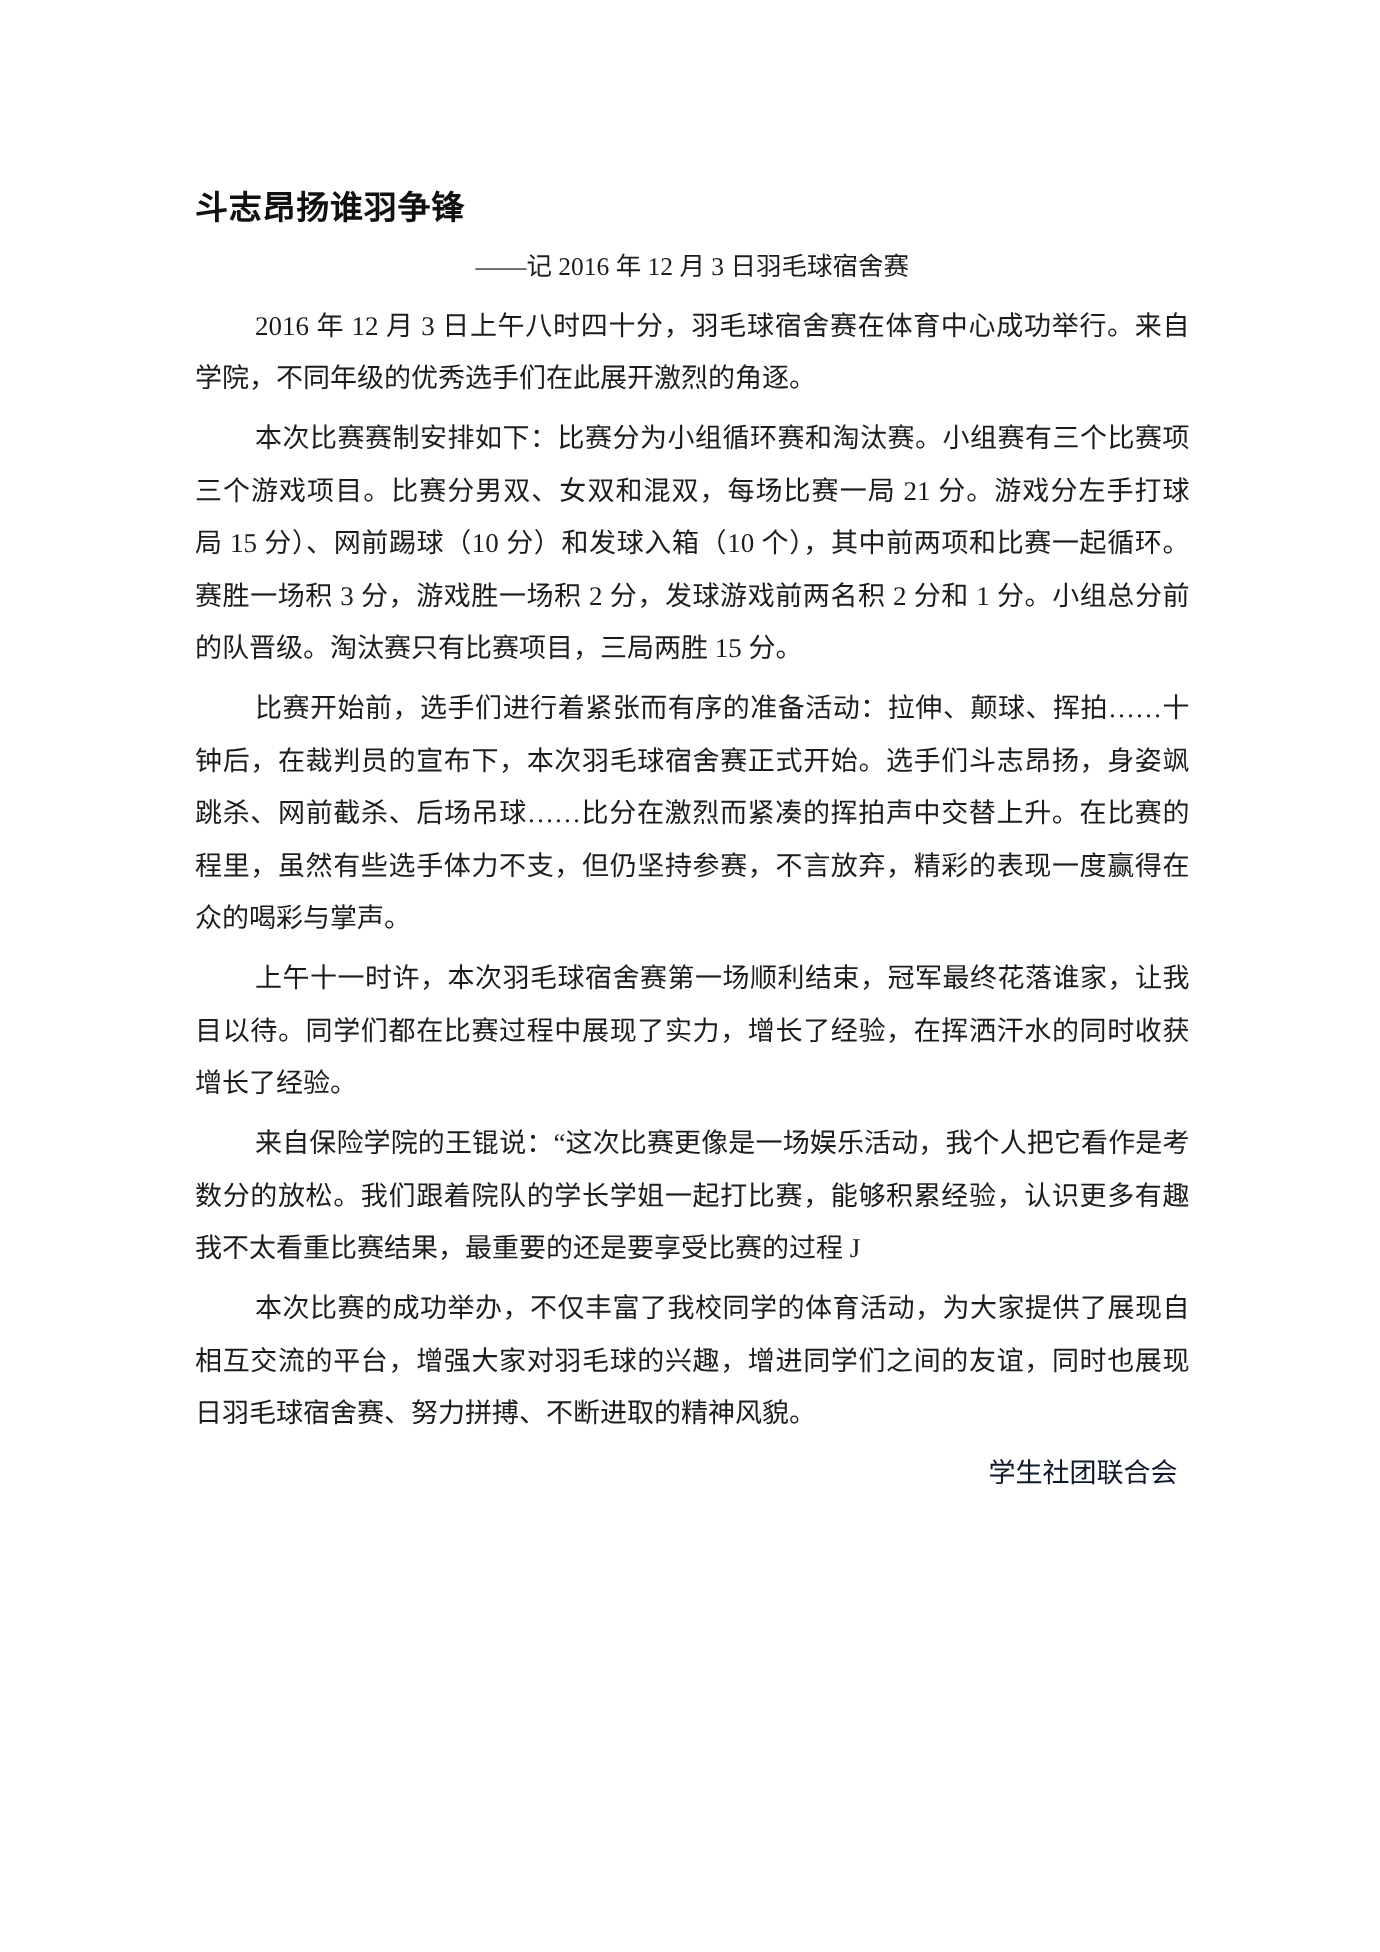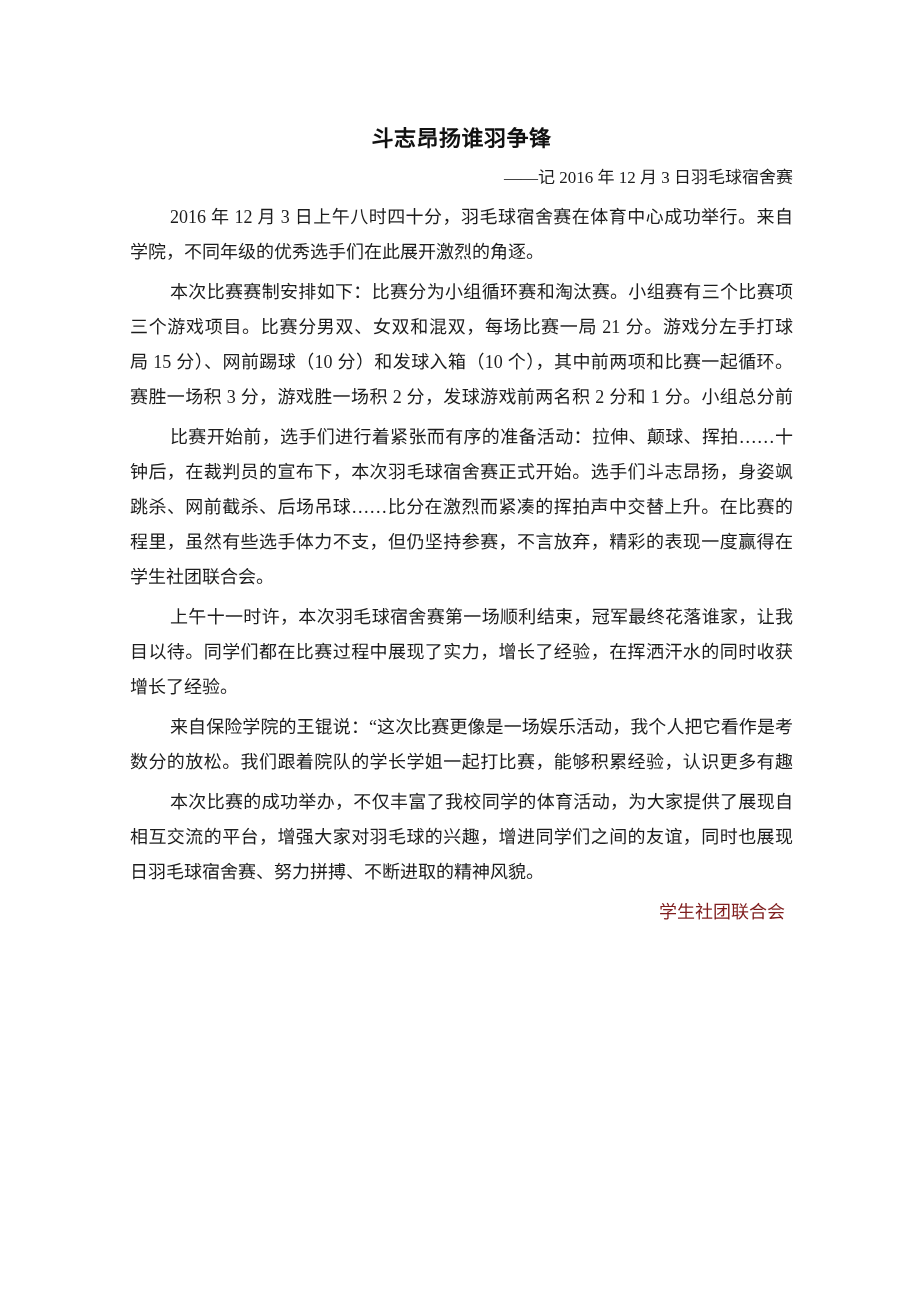--- a/index.html
+++ b/index.html
@@ -21,29 +21,28 @@
     top: 124px;
     width: 663px;
   }
   .title {
     margin: 0;
     font-family: "Liberation Sans", "DejaVu Sans", sans-serif;
     font-weight: bold;
     font-size: 22px;
     line-height: 30px;
     letter-spacing: 0.5px;
-    text-align: center;
     color: #111111;
   }
   .subtitle {
     margin: 12px 0 0 0;
     font-family: "Liberation Serif", "DejaVu Serif", serif;
     font-size: 17px;
     line-height: 24px;
-    text-align: right;
+    text-align: center;
     color: #1c1c1c;
   }
   .body-text {
     margin-top: 10px;
     font-family: "Liberation Serif", "DejaVu Serif", serif;
     font-size: 18px;
     color: #1c1c1c;
   }
   .para {
     margin: 0 0 5px 0;
@@ -62,21 +61,21 @@
   .line.para-last {
     text-align-last: left;
   }
   .sig {
     font-family: "Liberation Serif", "DejaVu Serif", serif;
     font-size: 18px;
     height: 35px;
     line-height: 35px;
     text-align: right;
     padding-right: 8px;
-    color: #7f1d1d;
+    color: #0f172a;
   }
   .sig-block {
     margin-top: 0;
   }
 </style>
 </head>
 <body>
 
 <div class="page">
   <div class="doc">
@@ -85,36 +84,38 @@
     <div class="body-text">
         <div class="para">
           <div class="line para-first">2016 年 12 月 3 日上午八时四十分，羽毛球宿舍赛在体育中心成功举行。来自不同</div>
           <div class="line para-last">学院，不同年级的优秀选手们在此展开激烈的角逐。</div>
         </div>
         <div class="para">
           <div class="line para-first">本次比赛赛制安排如下：比赛分为小组循环赛和淘汰赛。小组赛有三个比赛项目和</div>
           <div class="line">三个游戏项目。比赛分男双、女双和混双，每场比赛一局 21 分。游戏分左手打球（一</div>
           <div class="line">局 15 分）、网前踢球（10 分）和发球入箱（10 个），其中前两项和比赛一起循环。比</div>
           <div class="line">赛胜一场积 3 分，游戏胜一场积 2 分，发球游戏前两名积 2 分和 1 分。小组总分前两名</div>
+          <div class="line para-last">的队晋级。淘汰赛只有比赛项目，三局两胜 15 分。</div>
         </div>
         <div class="para">
           <div class="line para-first">比赛开始前，选手们进行着紧张而有序的准备活动：拉伸、颠球、挥拍……十几分</div>
           <div class="line">钟后，在裁判员的宣布下，本次羽毛球宿舍赛正式开始。选手们斗志昂扬，身姿飒爽：</div>
           <div class="line">跳杀、网前截杀、后场吊球……比分在激烈而紧凑的挥拍声中交替上升。在比赛的后半</div>
           <div class="line">程里，虽然有些选手体力不支，但仍坚持参赛，不言放弃，精彩的表现一度赢得在场观</div>
-          <div class="line para-last">学生社团联合会。</div>
+          <div class="line para-last">众的喝彩与掌声。</div>
         </div>
         <div class="para">
           <div class="line para-first">上午十一时许，本次羽毛球宿舍赛第一场顺利结束，冠军最终花落谁家，让我们拭</div>
           <div class="line">目以待。同学们都在比赛过程中展现了实力，增长了经验，在挥洒汗水的同时收获了最</div>
           <div class="line para-last">增长了经验。</div>
         </div>
         <div class="para">
           <div class="line para-first">来自保险学院的王锟说：“这次比赛更像是一场娱乐活动，我个人把它看作是考完</div>
           <div class="line">数分的放松。我们跟着院队的学长学姐一起打比赛，能够积累经验，认识更多有趣的人。</div>
+          <div class="line para-last">我不太看重比赛结果，最重要的还是要享受比赛的过程 J</div>
         </div>
         <div class="para">
           <div class="line para-first">本次比赛的成功举办，不仅丰富了我校同学的体育活动，为大家提供了展现自我和</div>
           <div class="line">相互交流的平台，增强大家对羽毛球的兴趣，增进同学们之间的友谊，同时也展现了我</div>
           <div class="line para-last">日羽毛球宿舍赛、努力拼搏、不断进取的精神风貌。</div>
         </div>
       </div>
     <div class="sig-block">
       <div class="sig">学生社团联合会</div>
     </div>

